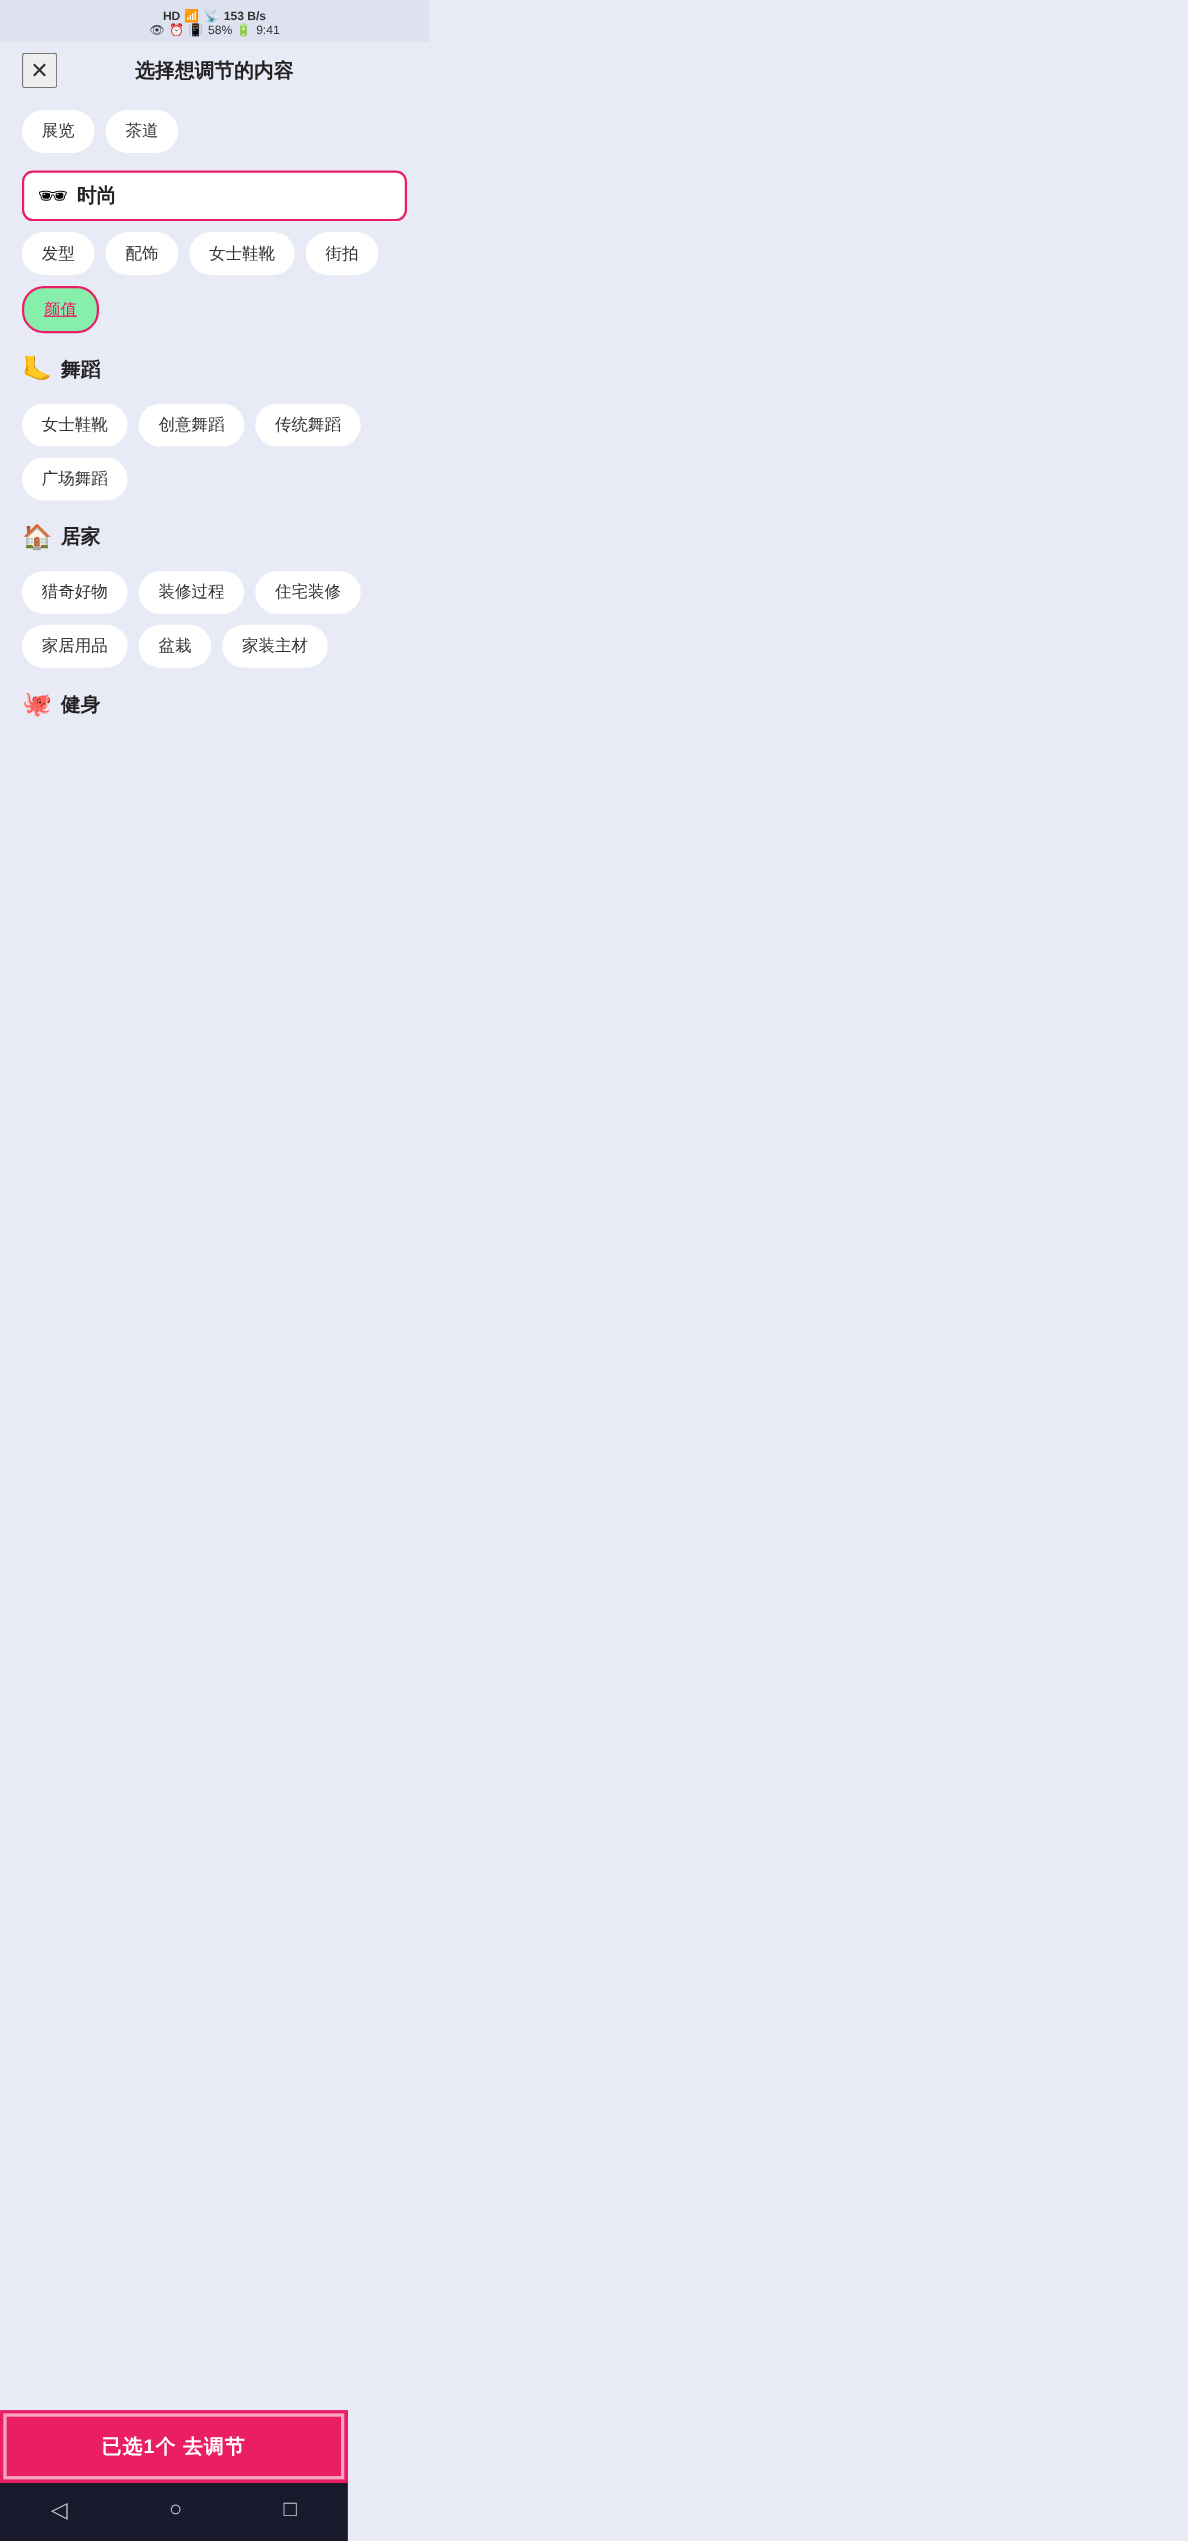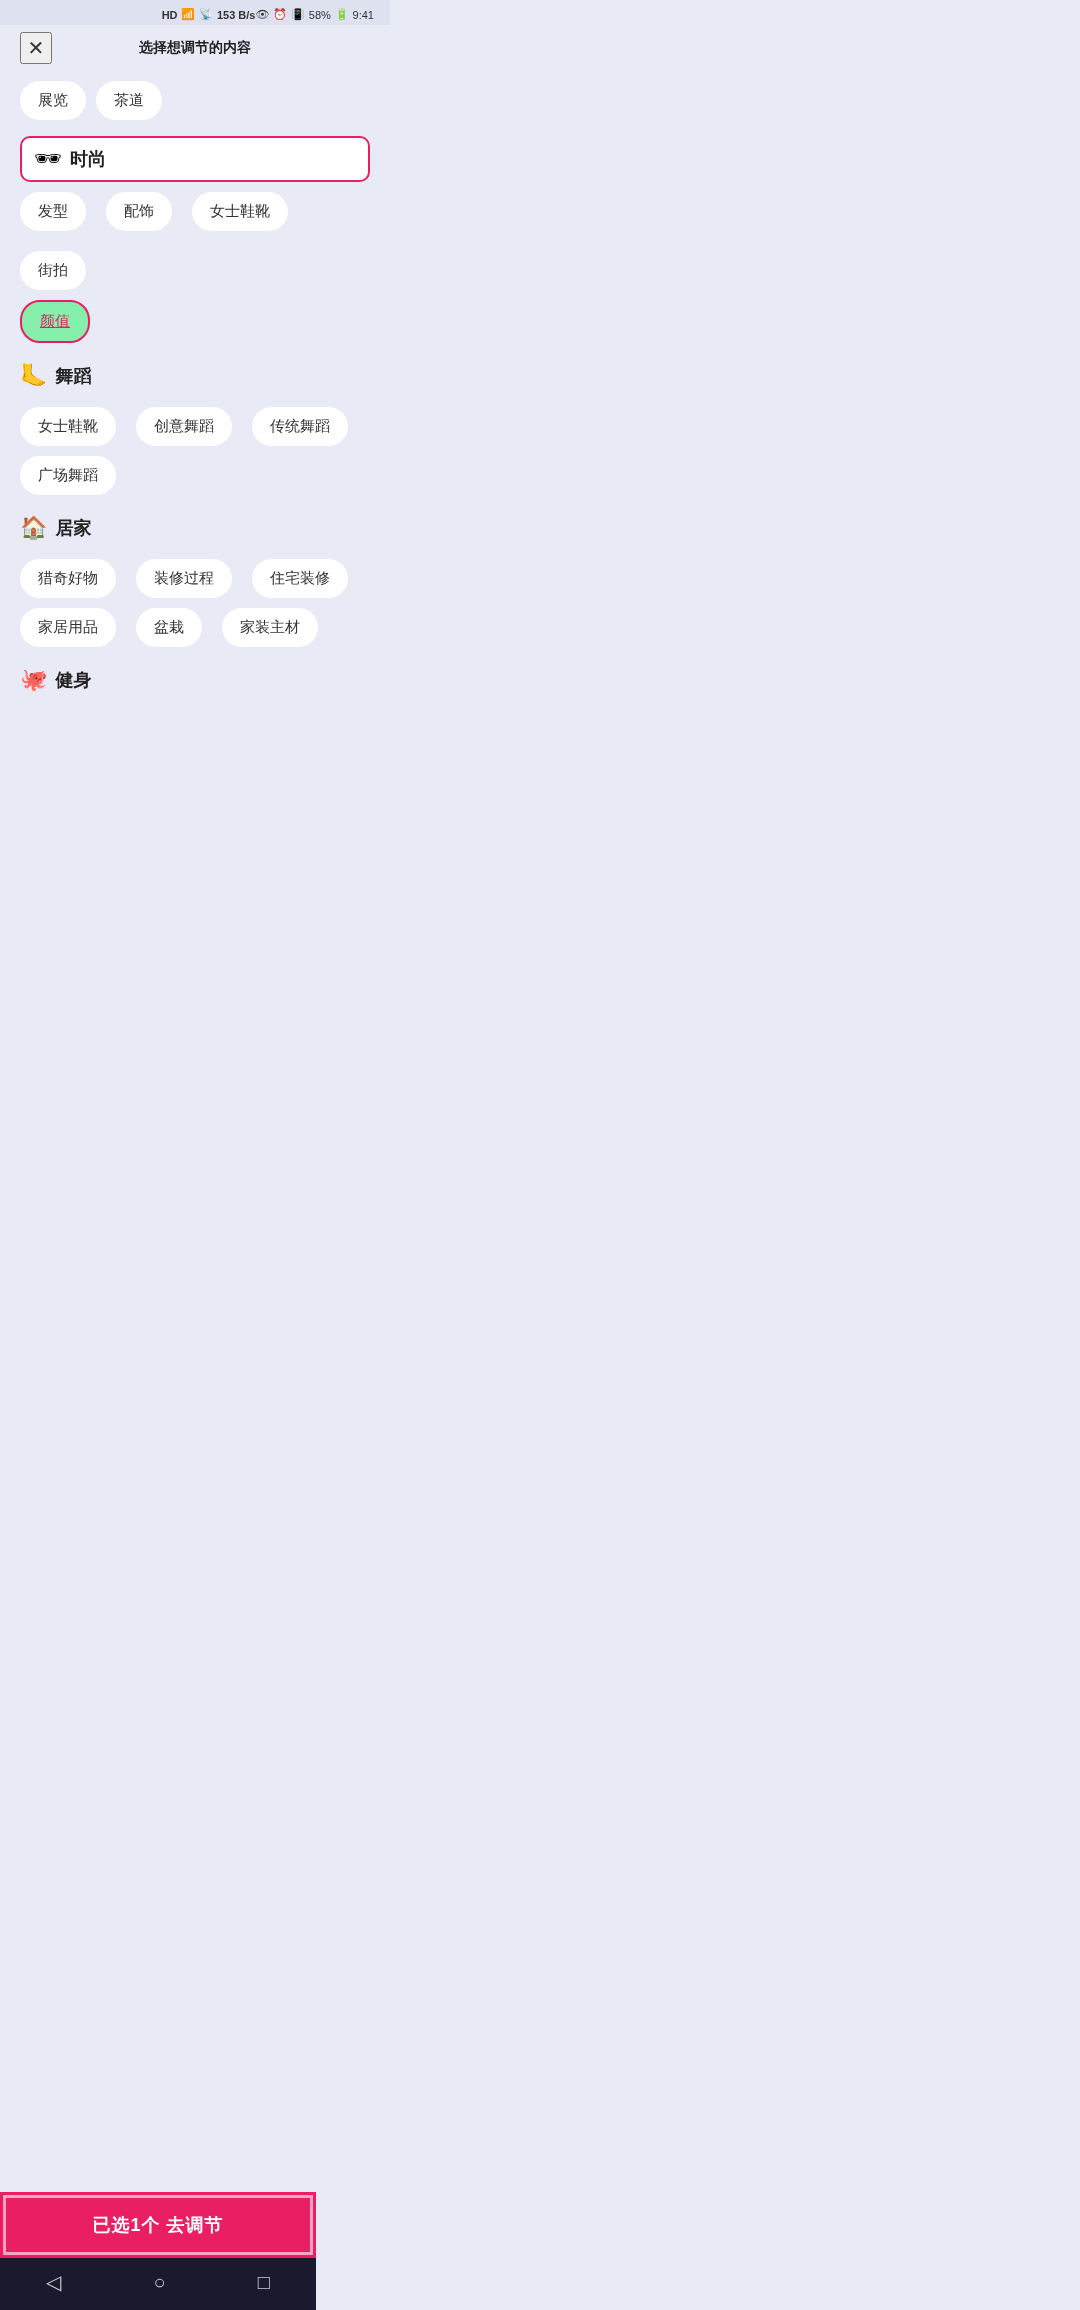--- a/index.html
+++ b/index.html
@@ -10,26 +10,27 @@
       min-height: 844px;
       background: #e8eaf6;
       font-family: -apple-system, 'PingFang SC', 'Microsoft YaHei', sans-serif;
       position: relative;
       overflow-x: hidden;
     }
 
     
     .status-bar {
       display: flex;
-      justify-content: flex-end;
+      justify-content: flex-start;
       align-items: center;
       padding: 8px 16px 4px;
       background: #dde1f0;
       font-size: 11px;
       color: #333;
+      flex-direction: column;
     }
     .status-left {
       display: flex;
       align-items: center;
       gap: 4px;
       font-size: 11px;
       font-weight: 600;
     }
     .status-right {
       display: flex;
@@ -53,21 +54,21 @@
       font-size: 20px;
       color: #333;
       cursor: pointer;
       width: 32px;
       height: 32px;
       display: flex;
       align-items: center;
       justify-content: center;
     }
     .header-title {
-      font-size: 14px;
+      font-size: 18px;
       font-weight: 600;
       color: #222;
     }
 
     
     .content {
       padding: 10px 20px 100px;
       background: #e8eaf6;
     }
 
@@ -112,21 +113,21 @@
     .top-pills {
       display: flex;
       gap: 10px;
       margin-bottom: 16px;
     }
 
     
     .tags-row {
       display: flex;
       flex-wrap: wrap;
-      gap: 20px;
+      gap: 10px;
       margin-bottom: 10px;
     }
 
     .tag {
       background: #fff;
       border: none;
       border-radius: 20px;
       padding: 10px 18px;
       font-size: 15px;
       color: #333;

